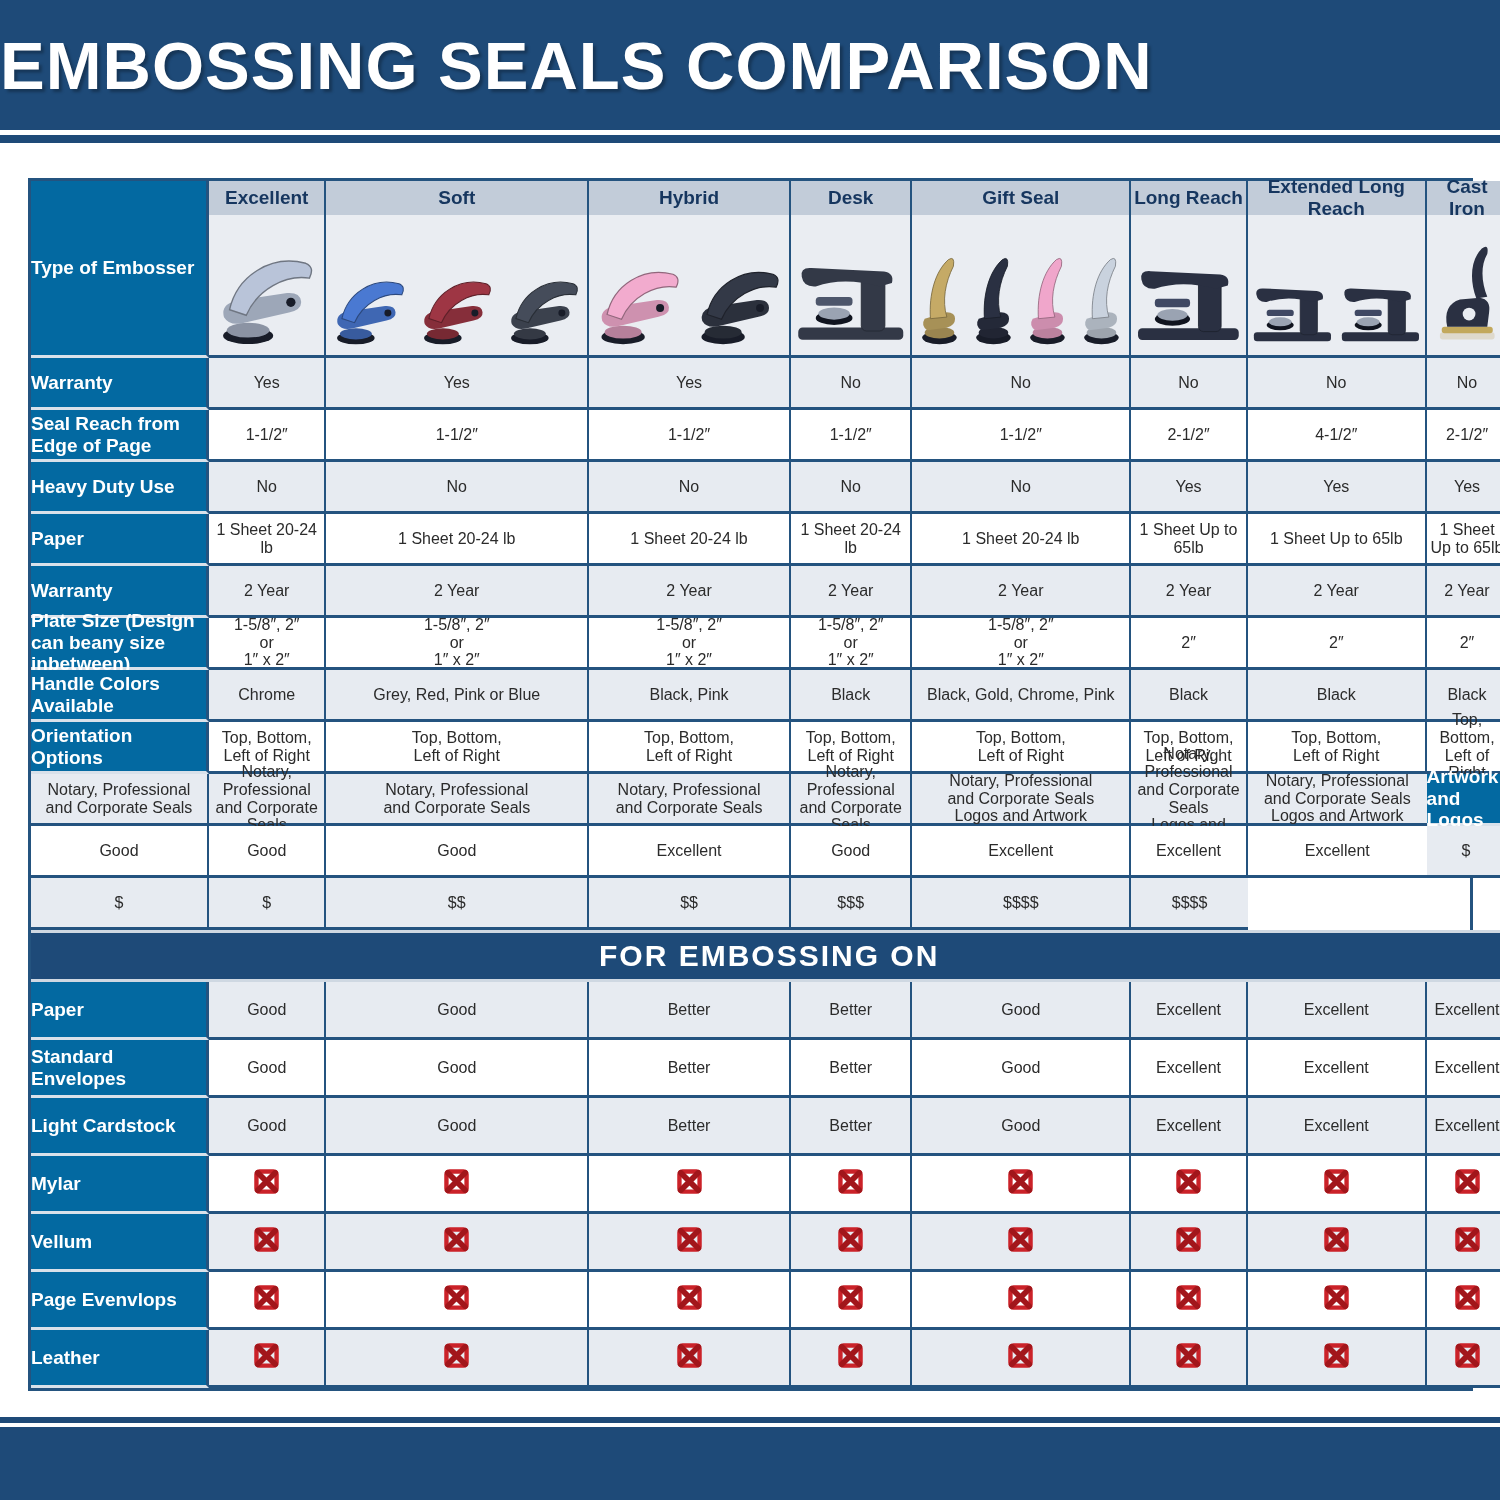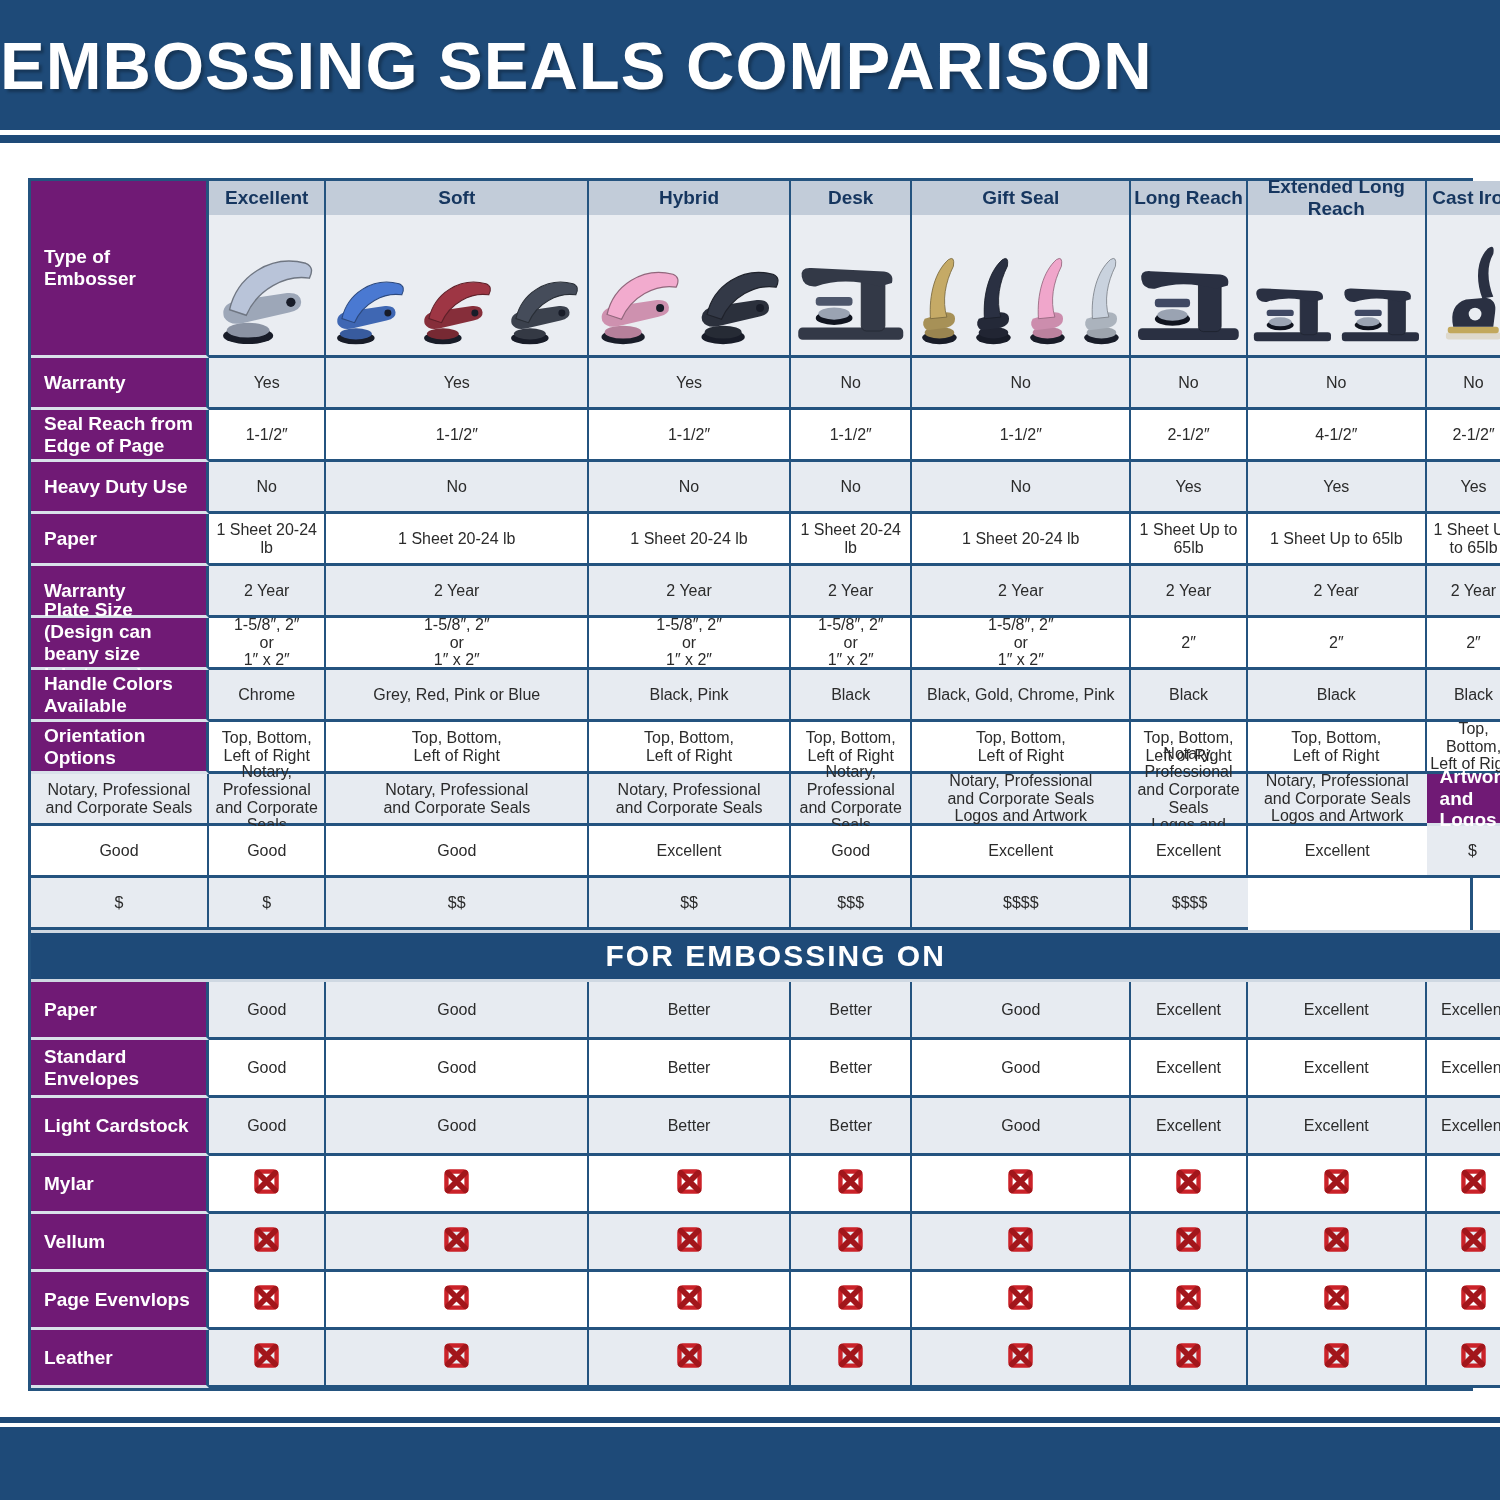--- a/index.html
+++ b/index.html
@@ -10,22 +10,22 @@
         display:flex;align-items:center;justify-content:flex-start}
   .title{color:#fff;font-weight:bold;font-size:67px;letter-spacing:1px;
          text-shadow:3px 3px 3px rgba(0,0,0,.28);white-space:nowrap}
   .topline{position:absolute;left:0;top:135px;width:1500px;height:8px;background:#1e4a78}
 
   .tbl{position:absolute;left:28px;top:178px;width:1445px;display:grid;
        grid-template-columns:178px repeat(8,1fr);
        grid-template-rows:34px 143px repeat(11,52px) 52px repeat(7,58px);
        border:3px solid #24537f;background:#fff}
 
-  .lab{background:#701a75;color:#fff;font-weight:bold;font-size:19px;line-height:1.15;
-       display:flex;align-items:center;padding-left:13px;padding-right:6px;
+  .lab{background:#0369a1;color:#fff;font-weight:bold;font-size:19px;line-height:1.15;
+       display:flex;align-items:center;padding-right:6px;
        border-right:3px solid #24537f;border-bottom:3px solid #d9e1ea}
   .corner{grid-row:1/3}
 
   .hdr{background:#c2ccd9;color:#16365f;font-weight:bold;font-size:19px;text-align:center;
        display:flex;align-items:center;justify-content:center;border-right:2px solid #24537f}
   .imgc{background:#eaedf2;border-right:2px solid #24537f;border-bottom:3px solid #24537f;
         display:flex;align-items:flex-end;justify-content:center;gap:3px;padding:6px 2px 10px}
   .emb{display:inline-flex;align-items:flex-end}
 
   .c{display:flex;align-items:center;justify-content:center;text-align:center;

